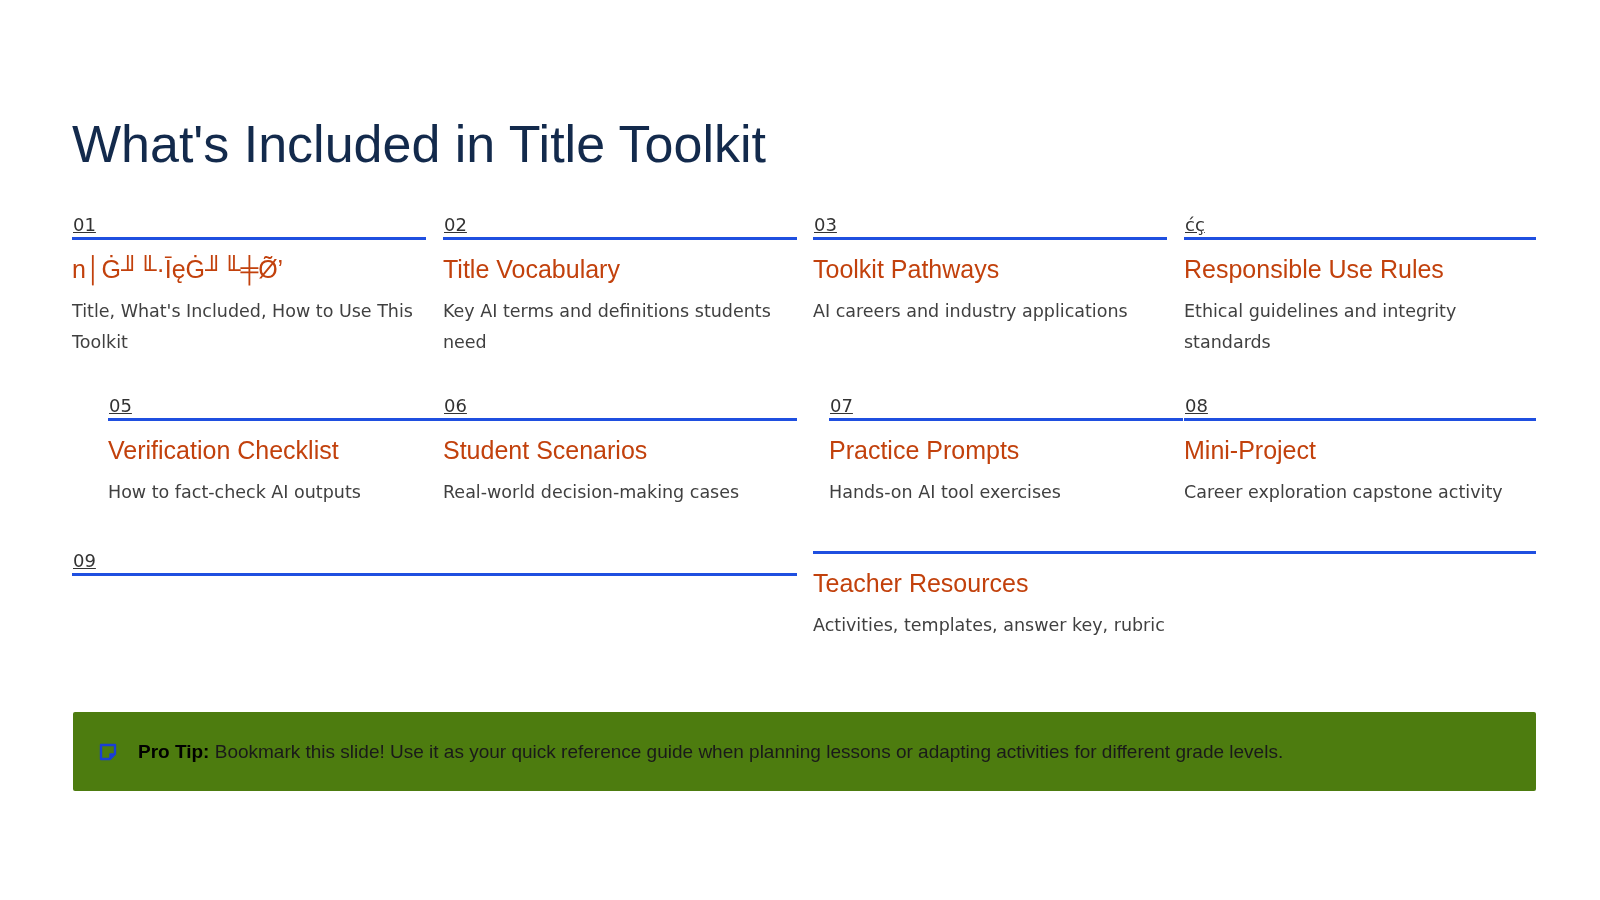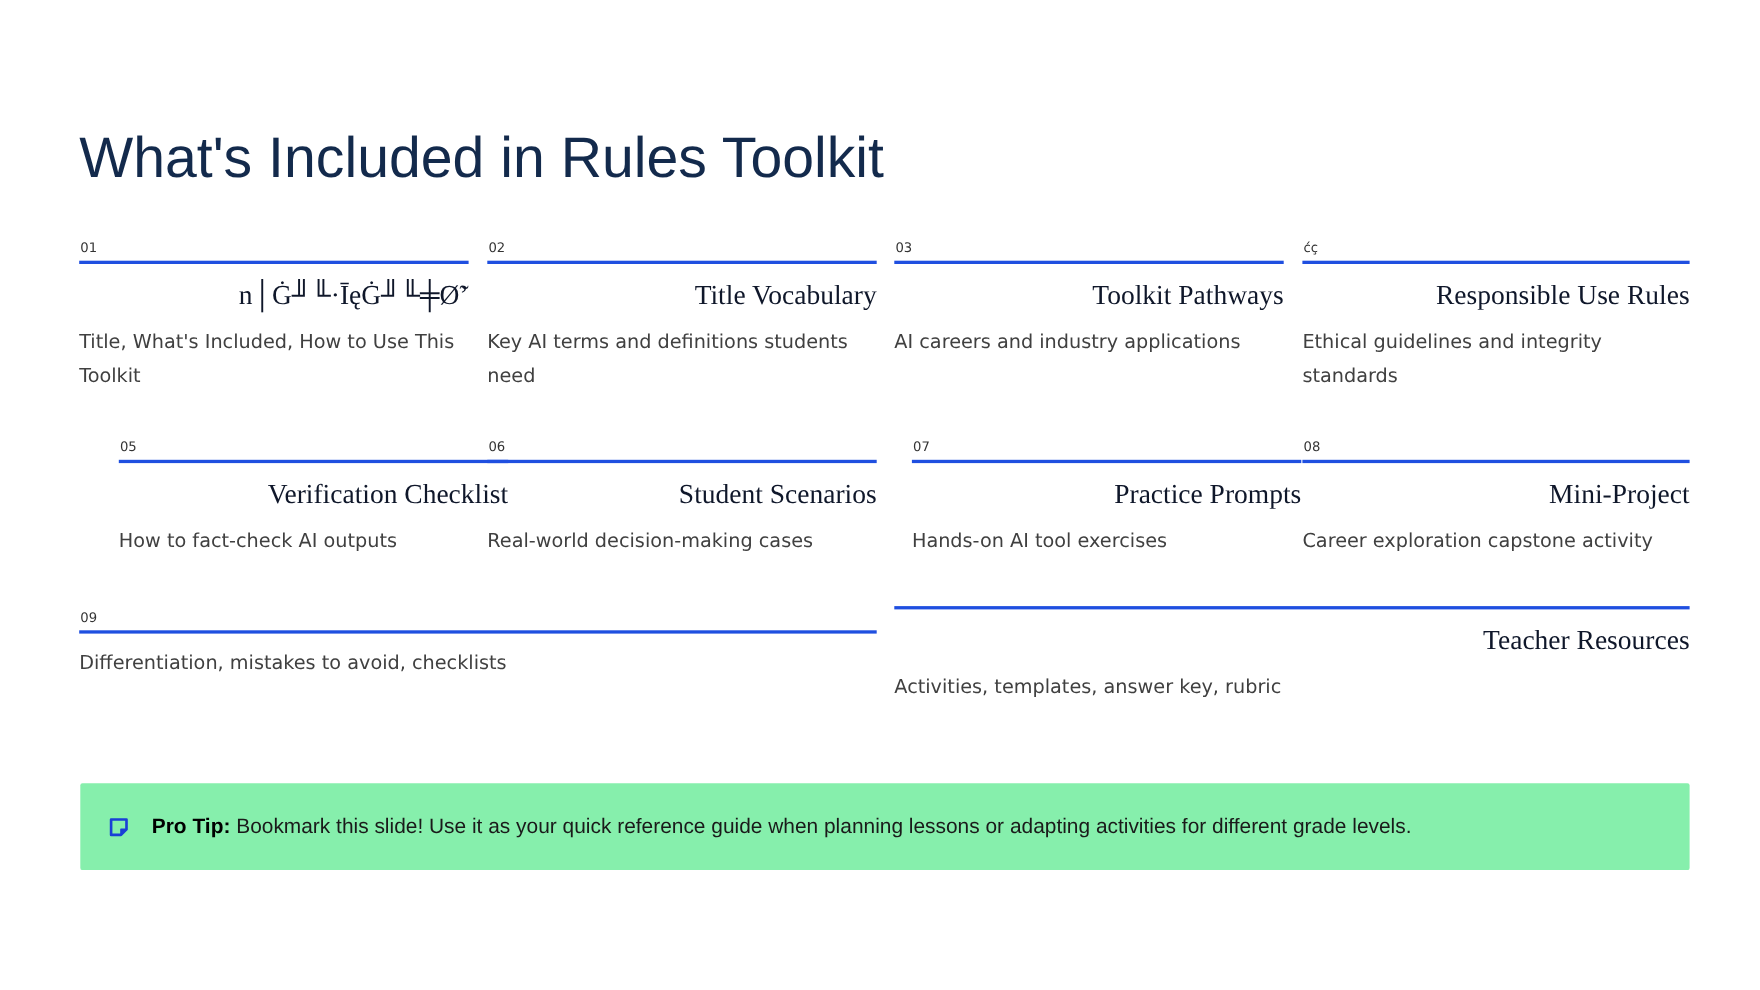--- a/index.html
+++ b/index.html
@@ -2,34 +2,34 @@
 <html><head>
 <meta charset="utf-8">
 <style>
   html, body { margin: 0; padding: 0; background: #ffffff; }
   body { width: 1600px; height: 900px; position: relative; overflow: hidden; font-family: "Liberation Sans", sans-serif; }
   .slide { position: absolute; left: 0; top: 0; width: 1600px; height: 900px; }
   .title { position: absolute; left: 72px; top: 112px; margin: 0; font-size: 52px; font-weight: 400; color: #132a4c; letter-spacing: 0px; line-height: 64px; }
   .grid { position: absolute; left: 72px; width: 1464px; }
   .row { position: absolute; left: 0; width: 1464px; }
   .card { position: absolute; top: 0; }
-  .num { font-family: "DejaVu Sans", sans-serif; font-size: 12px; color: #333333; height: 22px; line-height: 22px; padding-left: 1px; }
+  .num { font-family: "DejaVu Sans", sans-serif; font-size: 18px; color: #333333; height: 22px; line-height: 22px; padding-left: 1px; text-decoration: underline; }
   .rule { height: 3px; background: #1f4fe0; margin-top: 1px; }
-  .card-title { font-family: Liberation Serif, serif; font-size: 25px; color: #0f172a; margin-top: 14px; line-height: 30px; white-space: nowrap; text-align: right; }
+  .card-title { font-family: Liberation Sans, sans-serif; font-size: 25px; color: #c2410c; margin-top: 14px; line-height: 30px; white-space: nowrap; }
   .card-desc { font-family: "DejaVu Sans", sans-serif; font-size: 17.5px; color: #404040; margin-top: 12px; line-height: 31px; }
-  .tip { position: absolute; left: 73px; top: 712px; width: 1463px; height: 79px; background: #86efac; border-radius: 2px; display: flex; align-items: center; }
+  .tip { position: absolute; left: 73px; top: 712px; width: 1463px; height: 79px; background: #4d7c0f; border-radius: 2px; display: flex; align-items: center; }
   .tip-icon { margin-left: 24px; width: 22px; height: 22px; display: flex; align-items: center; justify-content: center; }
   .tip-text { margin-left: 19px; font-family: "Liberation Sans", sans-serif; font-size: 19px; color: #1a1a1a; }
   .tip-text b { color: #000000; }
 </style>
 </head>
 <body>
 
 <div class="slide">
-  <h1 class="title">What's Included in Rules Toolkit</h1>
+  <h1 class="title">What's Included in Title Toolkit</h1>
 
   <div class="grid" style="top:214px;">
 
     <div class="row" style="top:0;">
       <div class="card" style="left:0; width:354px;">
         <div class="num">01</div>
         <div class="rule"></div>
         <div class="card-title">n│Ġ╜╙·ĪęĠ╜╙╪Ø̃’</div>
         <div class="card-desc">Title, What's Included, How to Use This Toolkit</div>
       </div>
@@ -77,21 +77,20 @@
         <div class="rule"></div>
         <div class="card-title">Mini-Project</div>
         <div class="card-desc">Career exploration capstone activity</div>
       </div>
     </div>
 
     <div class="row" style="top:336px;">
       <div class="card" style="left:0; width:725px;">
         <div class="num">09</div>
         <div class="rule"></div>
-        <div class="card-desc">Differentiation, mistakes to avoid, checklists</div>
       </div>
       <div class="card" style="left:741px; width:723px;">
         <div class="rule"></div>
         <div class="card-title">Teacher Resources</div>
         <div class="card-desc">Activities, templates, answer key, rubric</div>
       </div>
     </div>
   </div>
 
   <div class="tip">

